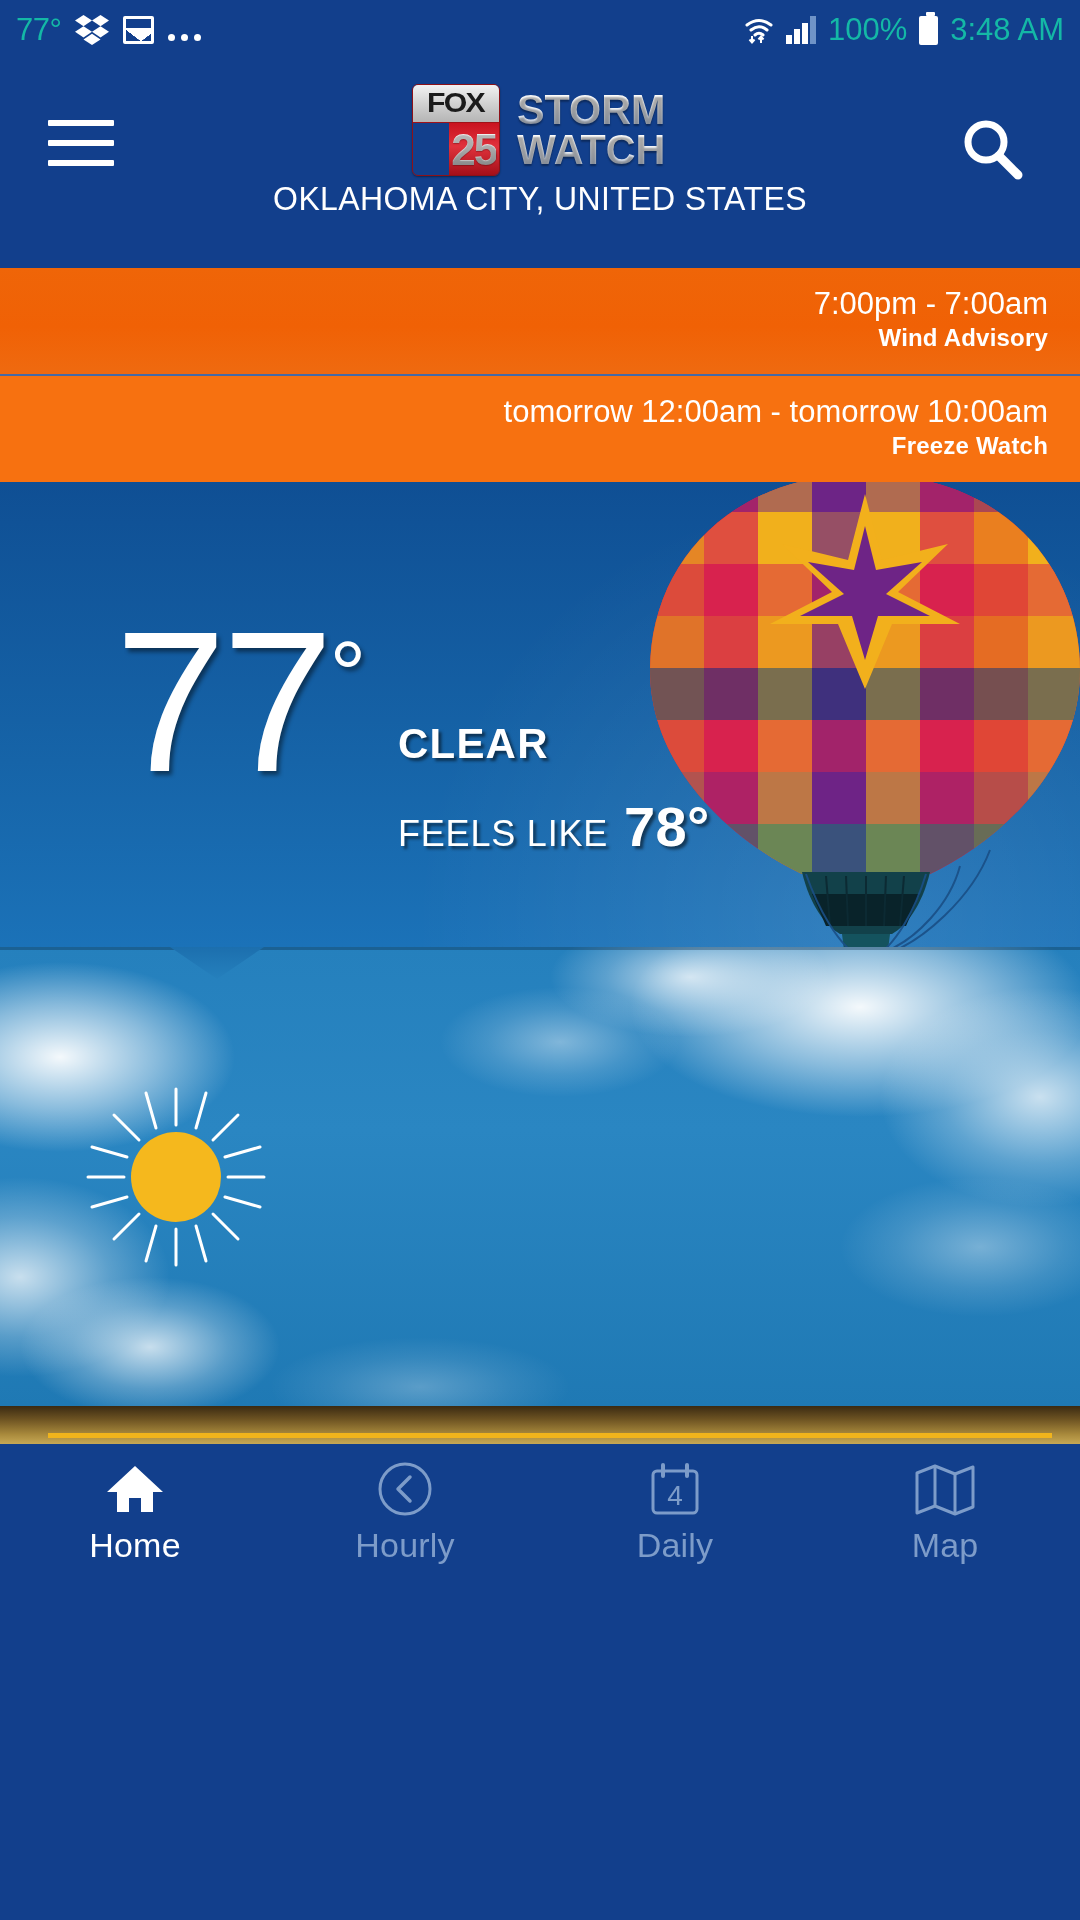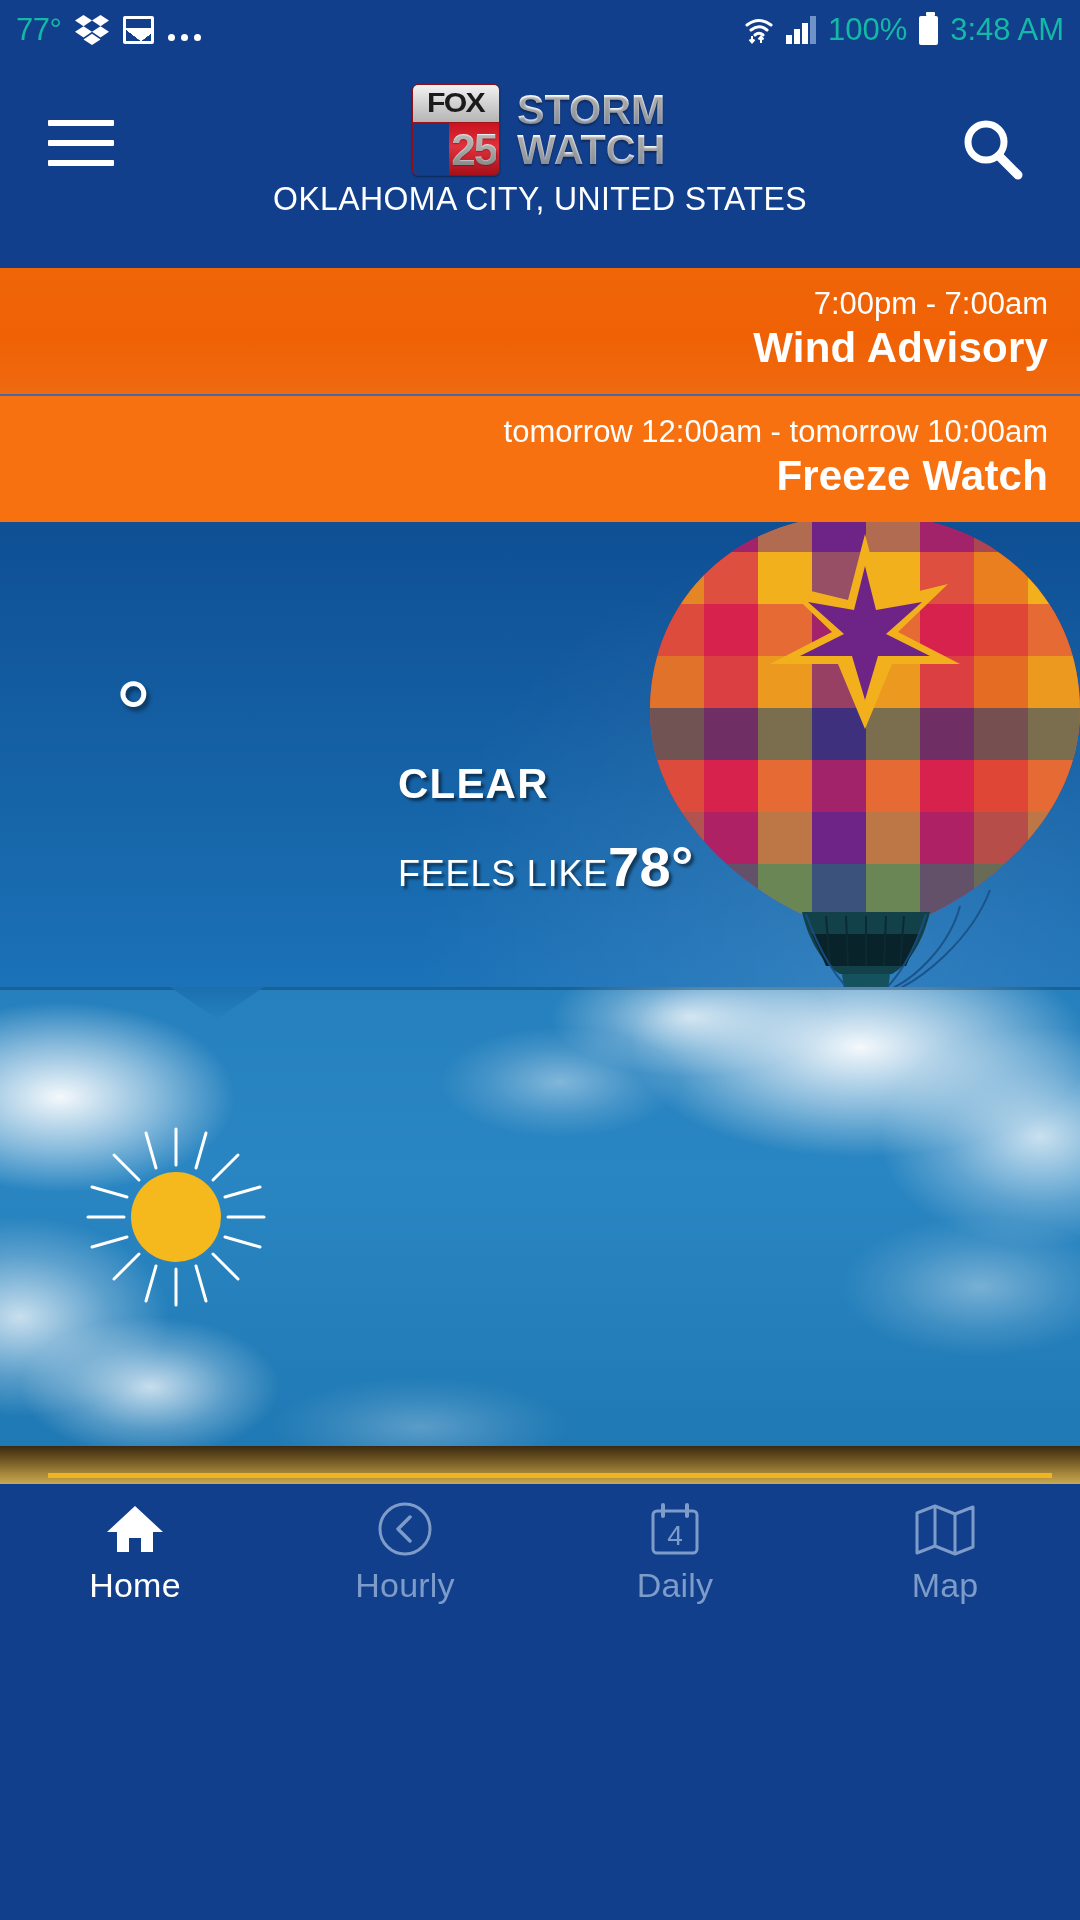--- a/index.html
+++ b/index.html
@@ -119,21 +119,21 @@
   #alerts{ position:relative; z-index:25; }
   .alert{
     padding:18px 32px 22px 32px;
     color:#fff;
     cursor:pointer;
     text-align:right;
   }
   .alert.a1{ background:linear-gradient(to bottom,#ef6508 0%,#f06105 55%,#ef6a10 100%); }
   .alert.a2{ background:#f77110; }
   .alert .when{ font-size:31px; font-weight:400; margin-bottom:2px; }
-  .alert .what{ font-size:42px; font-weight:700; letter-spacing:.2px; }
+  .alert .what{ font-size:24px; font-weight:700; letter-spacing:.2px; }
   #alert-div{ height:2px; background:rgba(255,255,255,.22); }
 
   
   #hero{
     position:relative;
     height:465px;
     overflow:hidden;
     background:
       radial-gradient(circle at 78% 95%, rgba(255,255,255,.10) 0%, rgba(255,255,255,0) 45%),
       linear-gradient(to bottom,#0f4f94 0%,#1664a8 60%,#1b72b8 100%);
@@ -158,21 +158,21 @@
   }
   #hero-cond{
     position:absolute; left:398px; top:238px;
     color:#fff;
   }
   #condtext{
     font-size:42px; font-weight:700; letter-spacing:1.2px;
     text-shadow:3px 3px 3px rgba(0,0,0,.5);
   }
   #feels{
-    margin-top:26px; display:flex; align-items:baseline; 
+    margin-top:26px; display:flex; align-items:baseline; gap:16px;
   }
   #feels .lbl{ font-size:36px; font-weight:400; letter-spacing:.8px; text-shadow:3px 3px 3px rgba(0,0,0,.5); }
   #feels .val{ font-size:56px; font-weight:700; letter-spacing:.3px; text-shadow:3px 3px 3px rgba(0,0,0,.5); }
 
   
   #details{
     position:relative;
     height:459px;
     overflow:hidden;
     background:linear-gradient(to bottom,#2580bd 0%,#2a86c2 40%,#1f79b4 100%);
@@ -385,20 +385,21 @@
       <g stroke="#1a4f86" stroke-width="2" fill="none" opacity="0.9">
         <path d="M176 400 C 190 440 208 466 222 478"></path>
         <path d="M296 400 C 284 440 266 466 252 478"></path>
         <path d="M330 392 C 320 430 286 466 254 478"></path>
         <path d="M360 376 C 342 424 292 468 256 480"></path>
       </g>
     </svg>
   </div>
 
   <div id="hero-temp">
+    <span id="tempbig">77</span>
     <span id="tempdeg">°</span>
   </div>
 
   <div id="hero-cond">
     <div id="condtext">CLEAR</div>
     <div id="feels">
       <span class="lbl">FEELS LIKE</span>
       <span class="val">78°</span>
     </div>
   </div>

